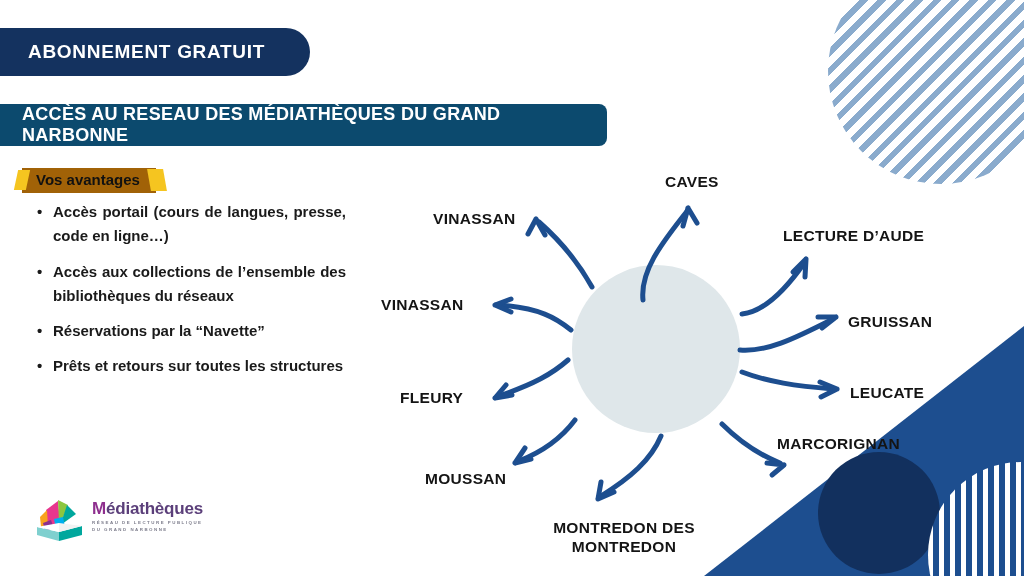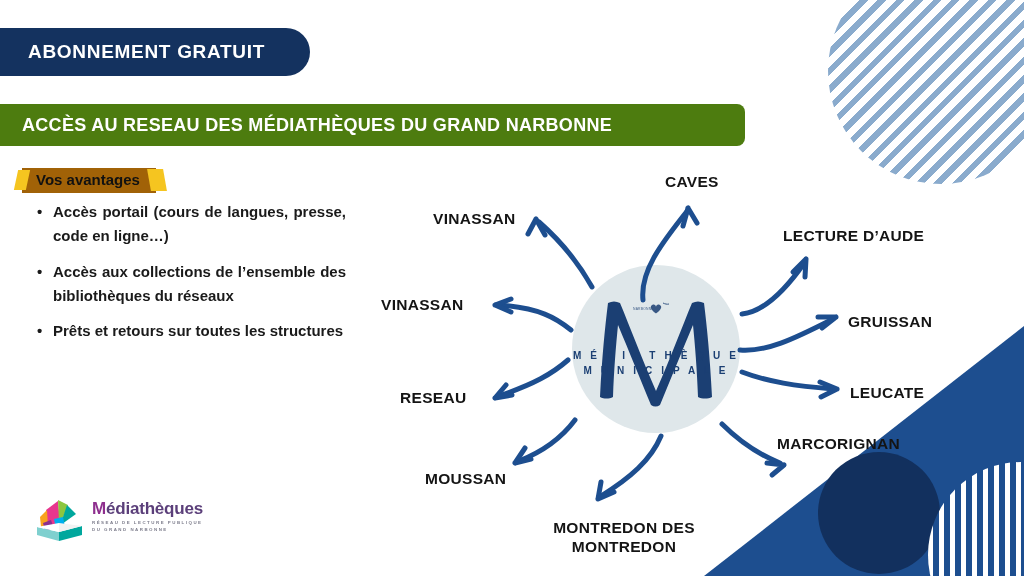--- a/index.html
+++ b/index.html
@@ -39,22 +39,22 @@
   .pill{
     position:absolute;left:0;top:28px;width:310px;height:48px;
     background:#14325f;border-radius:0 26px 26px 0;
     display:flex;align-items:center;
   }
   .pill span{
     color:#ffffff;font-size:19px;font-weight:bold;letter-spacing:.7px;
     margin-left:28px;
   }
   .bar{
-    position:absolute;left:0;top:104px;width:745px;height:42px;
-    background:#4d7c0f;border-radius:0 8px 8px 0;
+    position:absolute;left:0;top:104px;width:607px;height:42px;
+    background:#0c4a6e;border-radius:0 8px 8px 0;
     display:flex;align-items:center;
   }
   .bar span{
     color:#ffffff;font-size:18px;font-weight:bold;letter-spacing:.3px;
     margin-left:22px;
   }
 
   
   .adv-wrap{position:absolute;left:22px;top:168px;}
   .adv-hl{
@@ -143,20 +143,21 @@
 
   <div class="adv-wrap">
     <span class="adv-hl">
       <b>Vos avantages</b>
     </span>
   </div>
 
   <ul class="bullets">
     <li>Accès portail (cours de langues, presse, code en ligne…)</li>
     <li>Accès aux collections de l’ensemble des bibliothèques du réseaux</li>
+    <li class="nojust">Réservations par la “Navette”</li>
     <li>Prêts et retours sur toutes les structures</li>
   </ul>
 
   <div class="logo">
     <svg width="52" height="50" viewBox="0 0 52 50">
       <path d="M12 14 L24 5 L26 26 L13 31 Z" fill="#e7368d"></path>
       <path d="M24 4 L34 9 L27 27 L25 26 Z" fill="#8cc63f"></path>
       <path d="M33 9 L42 18 L28 28 L27 27 Z" fill="#00a79d"></path>
       <path d="M6 21 L13 14 L14 31 L7 31 Z" fill="#f9a11b"></path>
       <path d="M9 27 L17 24 L20 33 L11 35 Z" fill="#8b2f8e"></path>
@@ -167,43 +168,20 @@
       <path d="M25 27 L48 30 L25 36 Z" fill="#f2f2f2"></path>
     </svg>
     <div class="logo-txt">
       <div class="logo-name"><i>M</i><span>édiathèques</span></div>
       <div class="logo-sub1">RÉSEAU DE LECTURE PUBLIQUE</div>
       <div class="logo-sub2">DU GRAND NARBONNE</div>
     </div>
   </div>
 
   <div class="circle"></div>
-  <div class="mlogo">
-    <svg width="168" height="168" viewBox="0 0 168 168">
-      <path d="M28 132 C30 92 33 62 36 38 C40 36 44 36 48 38
-               C58 62 70 94 84 126 C98 94 110 62 120 38
-               C124 36 128 36 132 38 C135 62 138 92 140 132
-               C136 134 130 134 126 132 C125 104 123 80 121 60
-               C110 86 98 116 88 140 C85 142 82 142 79 140
-               C69 116 57 86 46 60 C44 80 42 104 41 132
-               C37 134 32 134 28 132 Z" fill="#1b3f73"></path>
-    </svg>
-    <div class="emblem">
-      <svg width="46" height="16" viewBox="0 0 46 16">
-        <path d="M18 5 C19.5 2.5 23 3 23 6 C23 3 26.5 2.5 28 5
-                 C29.5 8 23 12.5 23 12.5 C23 12.5 16.5 8 18 5 Z" fill="#1b3f73"></path>
-        <path d="M30 2 C32 3 34 3.5 36 3" stroke="#1b3f73" stroke-width="1" fill="none"></path>
-        <text x="0" y="9" font-size="3.4" fill="#1b3f73" font-family="Liberation Sans, sans-serif">NARBONNE</text>
-      </svg>
-    </div>
-    <div class="mword">
-      <div>M É D I A T H È Q U E</div>
-      <div>M U N I C I P A L E</div>
-    </div>
-  </div>
 
   <svg class="arrows" viewBox="0 0 1024 576">
     <g fill="none" stroke="#1d4e8f" stroke-width="5" stroke-linecap="round">
 
       <path d="M643 300 C640 272 660 245 688 210"></path>
       <path d="M688 208 L683 226 M688 208 L697 223" stroke-width="5"></path>
 
       <path d="M742 314 C762 312 782 295 805 262"></path>
       <path d="M806 259 L793 272 M806 259 L805 277"></path>
 
@@ -233,17 +211,17 @@
     </g>
   </svg>
 
   <div class="city" style="left:665px;top:172px;">CAVES</div>
   <div class="city" style="left:783px;top:226px;">LECTURE D’AUDE</div>
   <div class="city" style="left:848px;top:312px;">GRUISSAN</div>
   <div class="city" style="left:850px;top:383px;">LEUCATE</div>
   <div class="city" style="left:777px;top:434px;">MARCORIGNAN</div>
   <div class="city c-ctr" style="left:529px;top:518px;width:190px;white-space:normal;">MONTREDON DES MONTREDON</div>
   <div class="city" style="left:425px;top:469px;">MOUSSAN</div>
-  <div class="city" style="left:400px;top:388px;">RESEAU</div>
+  <div class="city" style="left:400px;top:388px;">FLEURY</div>
   <div class="city" style="left:381px;top:295px;">VINASSAN</div>
   <div class="city" style="left:433px;top:209px;">VINASSAN</div>
 
 </div>
 
 </body></html>

